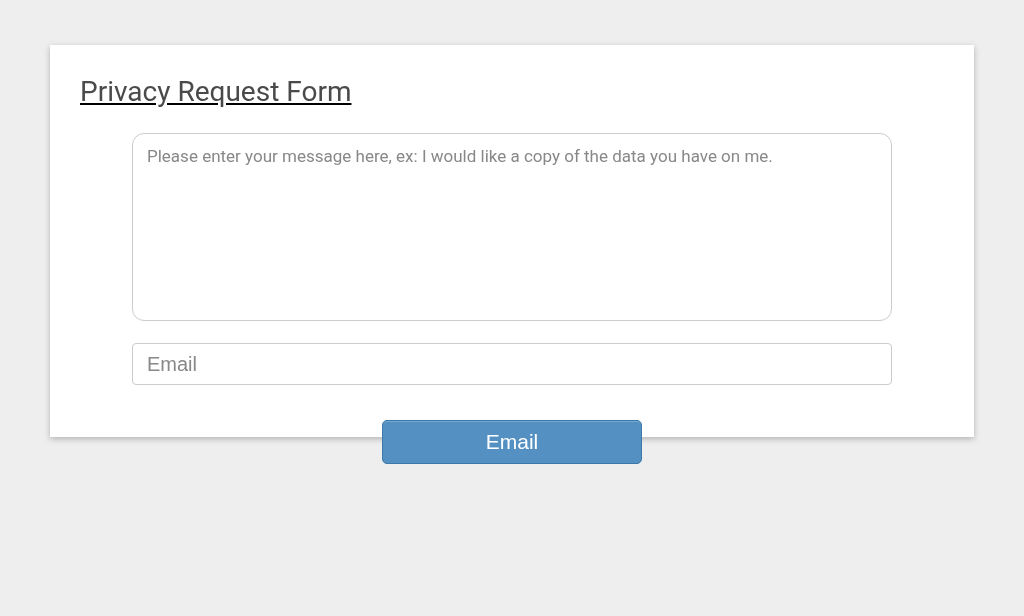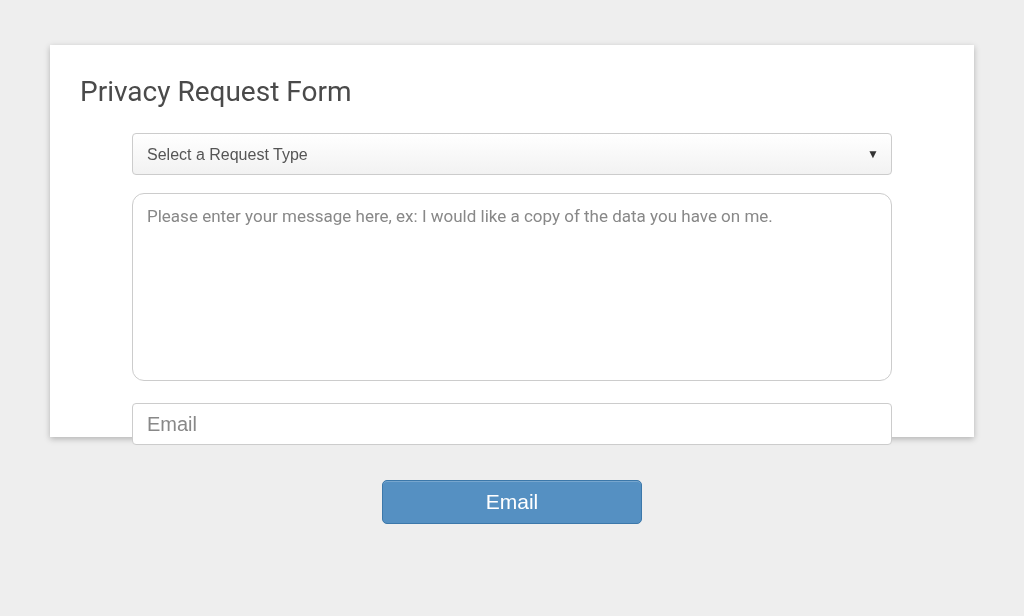--- a/index.html
+++ b/index.html
@@ -12,20 +12,21 @@
       font-family: -apple-system, BlinkMacSystemFont, "Segoe UI", Roboto, "Helvetica Neue", Arial, sans-serif;
       width: 1024px;
       height: 616px;
       padding: 45px 50px;
     }
     .card {
       background: #ffffff;
       box-shadow: 0 2px 6px rgba(0,0,0,0.25);
       padding: 30px 30px 40px 30px;
       height: 392px;
+      text-decoration: underline;
     }
     .title {
       font-size: 28px;
       font-weight: 400;
       color: #4a4a4a;
       margin-bottom: 25px;
       margin-left: 0;
     }
     .form-area {
       padding: 0 52px;
@@ -106,26 +107,20 @@
       box-shadow: inset 0 1px 0 rgba(255,255,255,0.2);
     }
   </style>
 </head>
 <body>
 
 <div class="card">
   <h1 class="title">Privacy Request Form</h1>
   <div class="form-area">
 
-    <div class="select-wrap">
-      <select>
-        <option>Select a Request Type</option>
-      </select>
-      <span class="arrow">▼</span>
-    </div>
 
     <textarea class="textarea" placeholder="Please enter your message here, ex: I would like a copy of the data you have on me." style=""></textarea>
 
     <input type="text" class="email" placeholder="Email" style="">
 
     <div class="btn-row">
       <button class="submit-btn">Email</button>
     </div>
 
   </div>

